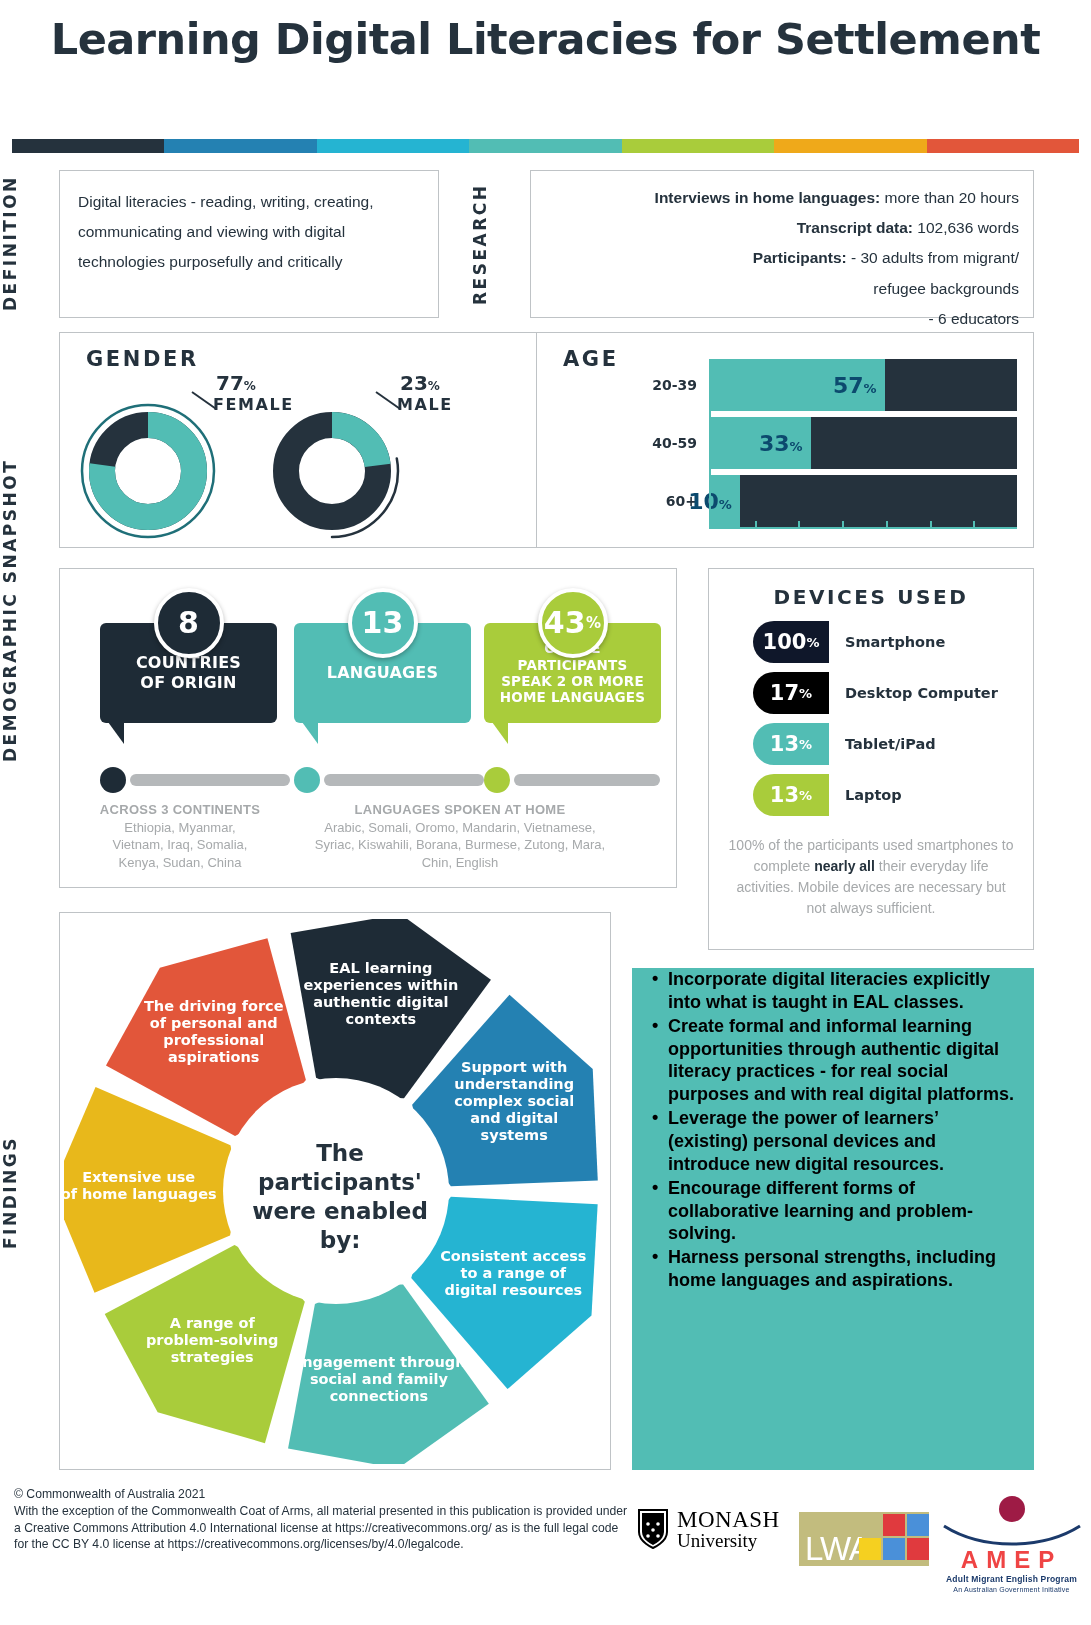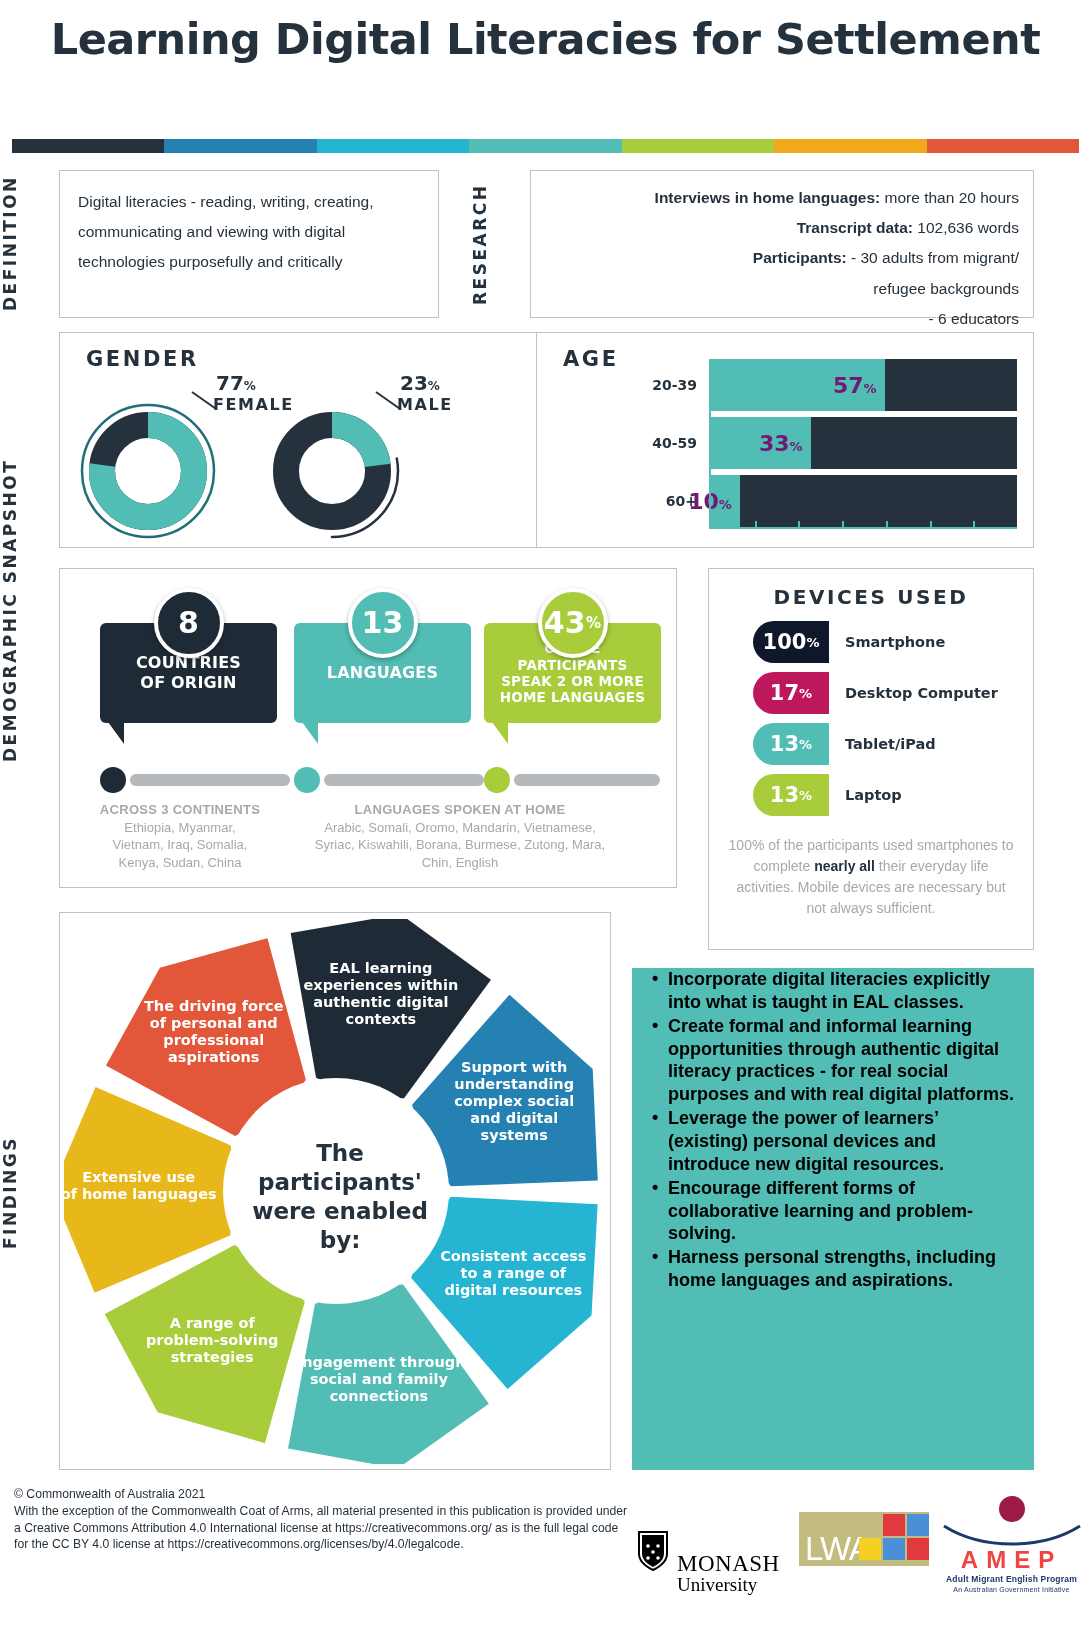--- a/index.html
+++ b/index.html
@@ -112,21 +112,21 @@
   }
   .age-row .bar {
     position:relative; flex:1; height:52px; background:#25323d;
     display:flex; align-items:center;
   }
   .age-row .fill {
     height:100%; background:#52bdb4; display:flex; align-items:center;
     justify-content:flex-end; padding-right:8px;
   }
   .age-row .val {
-    color:#701a75; font-weight:bold; font-size:22px;
+    color:#0c4a6e; font-weight:bold; font-size:22px;
     font-family:"DejaVu Sans", sans-serif;
   }
   .age-row .val .pct { font-size:13px; }
   .age-axis {
     position:absolute; left:172px; top:26px; width:308px; height:170px;
     border-left:2px solid #52bdb4; border-bottom:2px solid #52bdb4;
     pointer-events:none;
   }
   .age-axis .tick {
     position:absolute; bottom:-1px; width:2px; height:7px; background:#52bdb4;
@@ -225,21 +225,21 @@
   
   .footer-text {
     position:absolute; left:14px; top:1486px; width:620px;
     font-size:12.2px; line-height:1.38; color:#25323d;
   }
   .logos { position:absolute; left:636px; top:1490px; width:450px; height:120px; }
 
   
   .monash { position:absolute; left:0; top:18px; display:flex; align-items:center; }
   .monash .shield { width:34px; height:42px; margin-right:7px; }
-  .monash .wordmark { line-height:1;margin-top:44px; }
+  .monash .wordmark { line-height:1; }
   .monash .m1 { font-size:23px; letter-spacing:0.5px; color:#000; font-family:"Liberation Serif", serif; }
   .monash .m2 { font-size:19px; color:#000; font-family:"Liberation Serif", serif; }
 
   
   .lwa { position:absolute; left:163px; top:22px; width:130px; height:54px; background:#c2bc7e; }
   .lwa .txt {
     position:absolute; left:6px; bottom:-2px; font-size:33px; color:#fff;
     font-family:"Liberation Sans", sans-serif; letter-spacing:-1px;
   }
   .lwa .sq { position:absolute; width:22px; height:22px; }
@@ -423,21 +423,21 @@
   </div>
 
   <div class="panel" id="panel-devices">
     <div class="dev-title">DEVICES USED</div>
     <div class="dev-list" id="dev-list">
         <div class="dev-row">
           <div class="dev-pill" style="background:#0f172a">100<span class="pct">%</span></div>
           <div class="dev-name">Smartphone</div>
         </div>
         <div class="dev-row">
-          <div class="dev-pill" style="background:#be185d">17<span class="pct">%</span></div>
+          <div class="dev-pill" style="background:#000000">17<span class="pct">%</span></div>
           <div class="dev-name">Desktop Computer</div>
         </div>
         <div class="dev-row">
           <div class="dev-pill" style="background:#52bdb4">13<span class="pct">%</span></div>
           <div class="dev-name">Tablet/iPad</div>
         </div>
         <div class="dev-row">
           <div class="dev-pill" style="background:#a9cc3b">13<span class="pct">%</span></div>
           <div class="dev-name">Laptop</div>
         </div>

